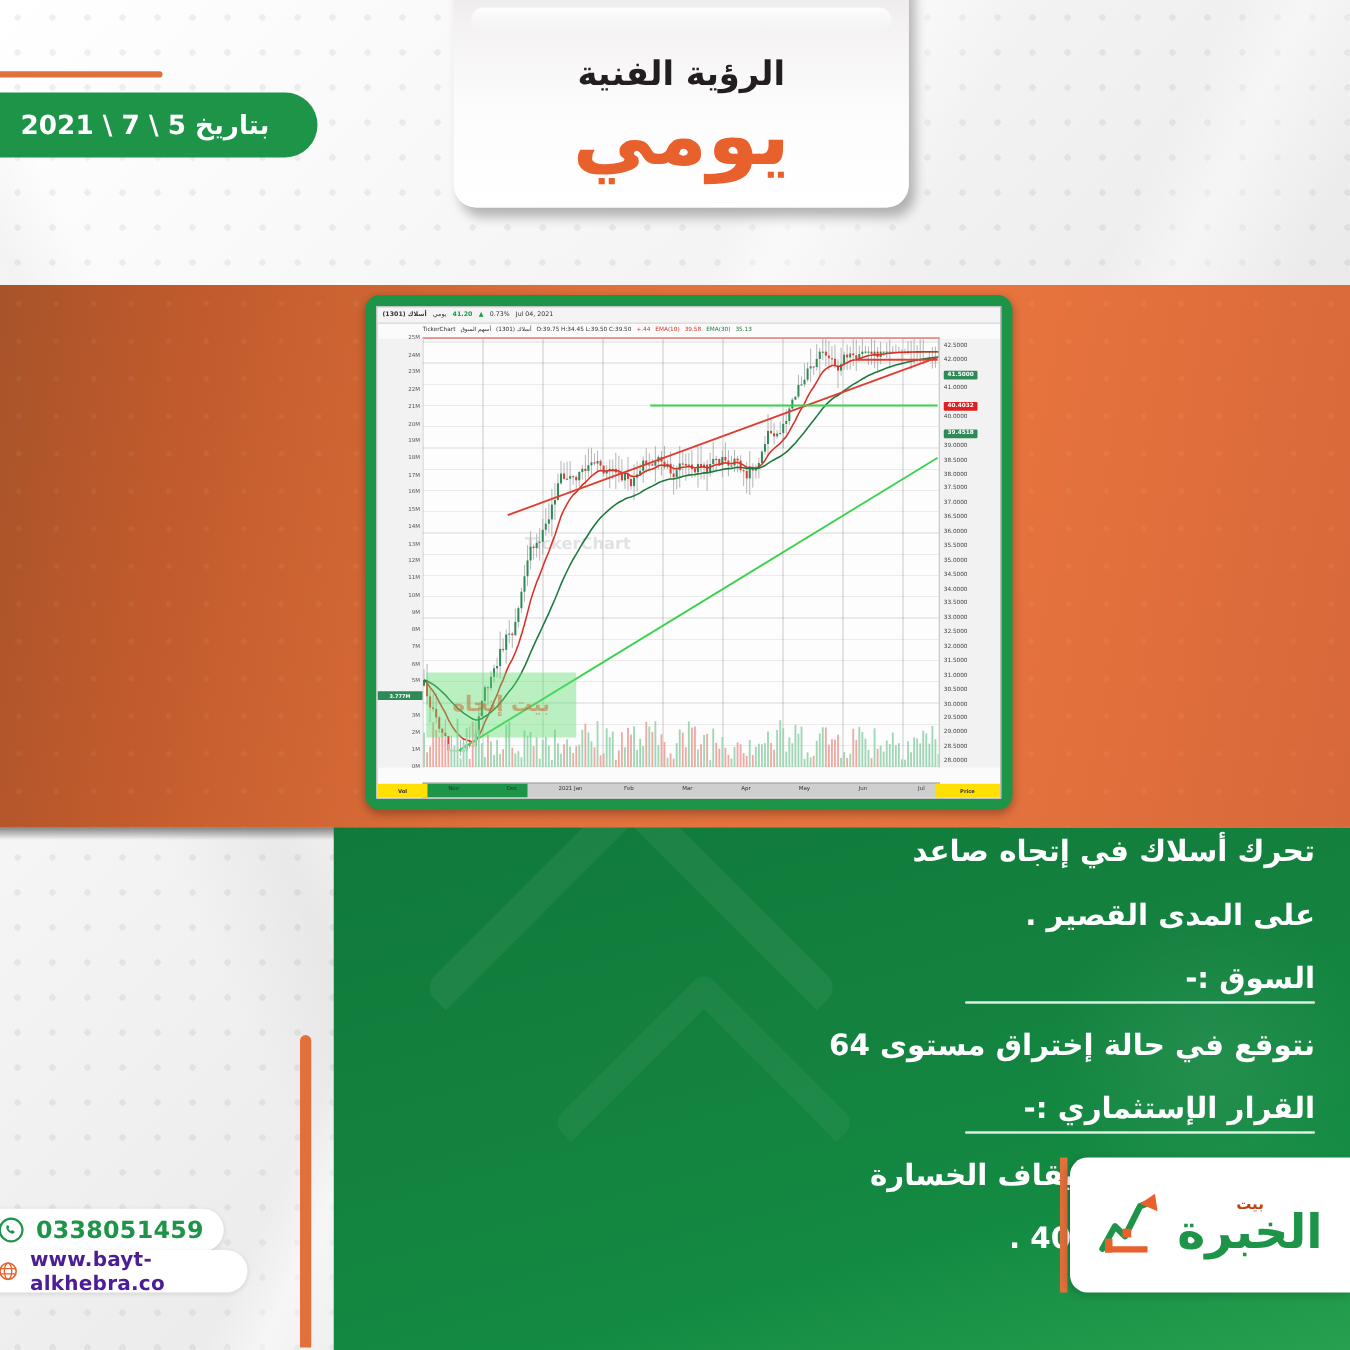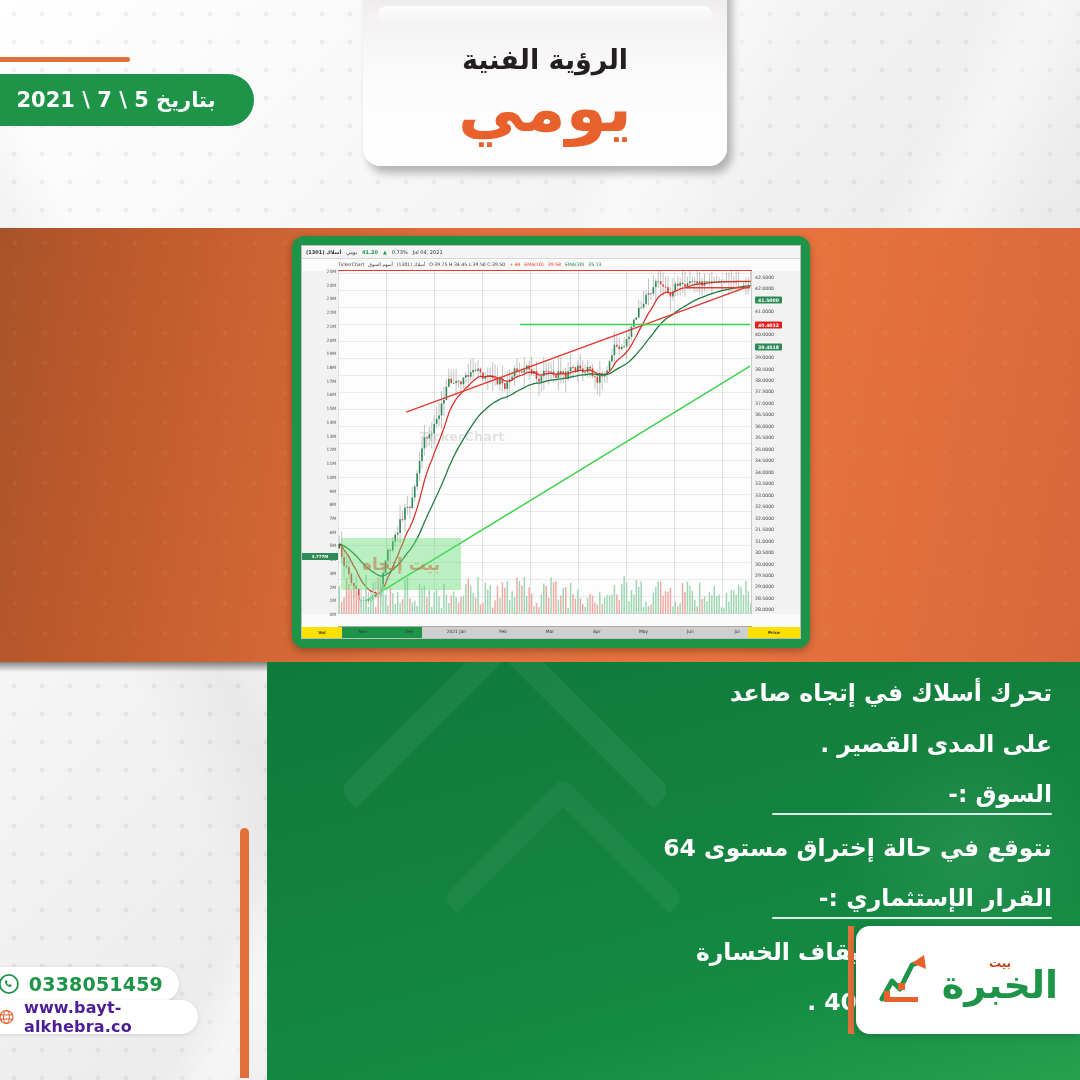--- a/index.html
+++ b/index.html
@@ -174,21 +174,21 @@
     border-top:26px solid rgba(255,255,255,.055);
     transform:rotate(45deg);border-radius:14px;
   }
   .gp-chev2{
     position:absolute;left:210px;top:150px;width:150px;height:150px;
     border-left:22px solid rgba(255,255,255,.045);
     border-top:22px solid rgba(255,255,255,.045);
     transform:rotate(45deg);border-radius:12px;
   }
   .analysis{
-    position:absolute;right:28px;top:20px;width:580px;
+    position:absolute;right:28px;top:8px;width:580px;
     direction:rtl;text-align:right;color:#fff;
   }
   .ln{font-size:23.5px;font-weight:bold;line-height:1.0;margin:0 0 27px 0;letter-spacing:.2px;}
   .ln.head{margin-bottom:6px;}
   .hrule{height:2px;background:rgba(255,255,255,.85);width:280px;margin:0 0 22px auto;border-radius:2px;}
 
   .accent-bar{
     position:absolute;left:240px;top:828px;width:9px;height:250px;
     background:#e2703a;border-radius:5px 5px 0 0;
   }

